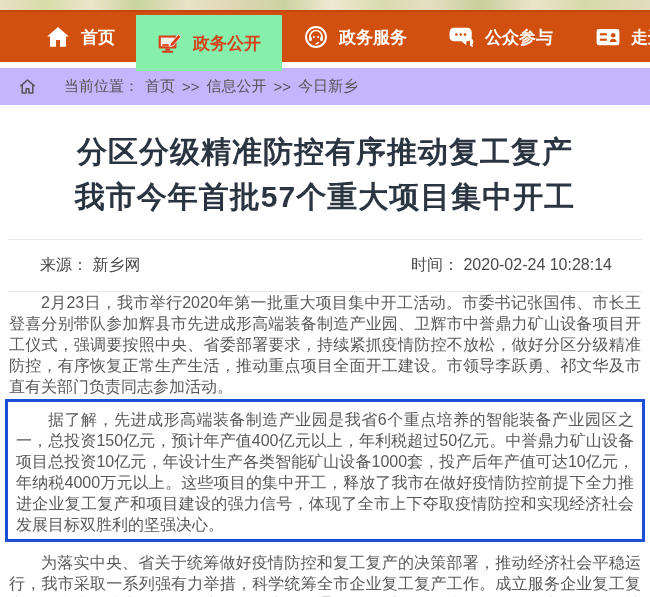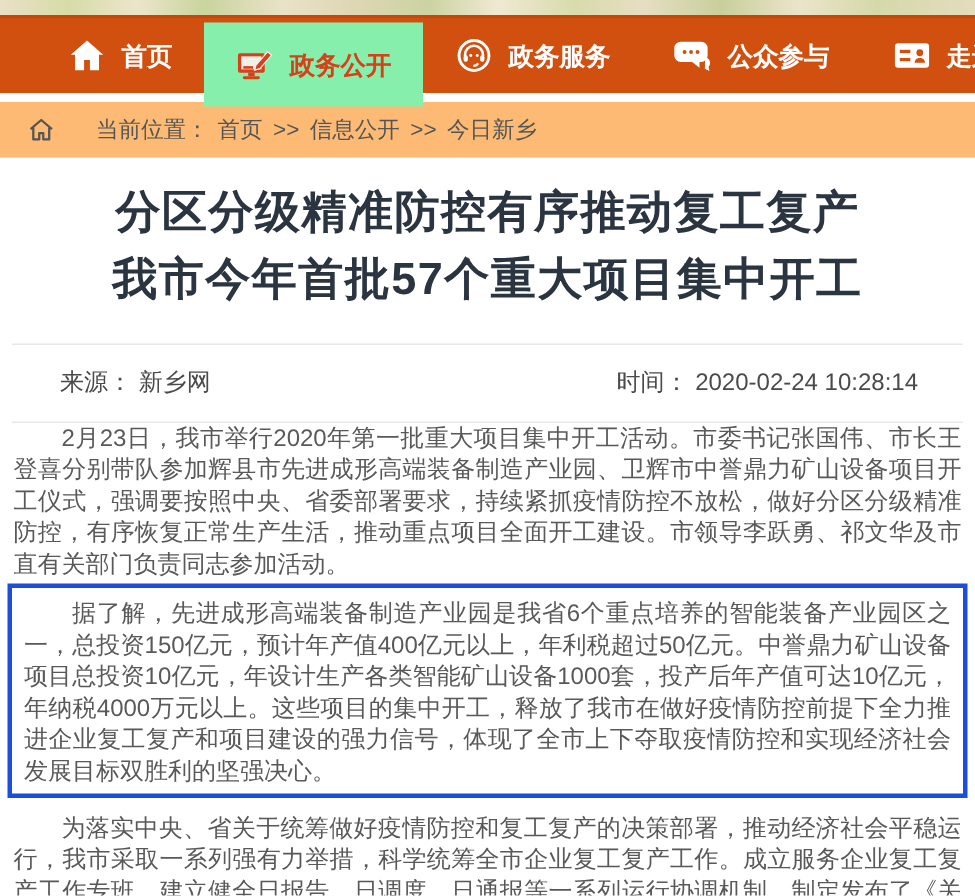--- a/index.html
+++ b/index.html
@@ -31,31 +31,31 @@
   .nav-item .nicon { width:26px; height:26px; display:flex; align-items:center; justify-content:center; }
   .nav-item .nicon svg { width:26px; height:26px; }
   .nav-item.active {
     background:#86efac; color:#D8401A;
     align-self:flex-start; margin-top:3px; height:56px;
   }
   .nav-spacer { height:6px; background:#fff; }
 
   
   .breadcrumb {
-    height:37px; background:#fdba74; display:flex; align-items:center;
+    height:37px; background:#c4b5fd; display:flex; align-items:center;
     padding-left:18px; color:#555; font-size:15px;
   }
   .breadcrumb .bicon { width:19px; height:19px; margin-right:27px; display:flex; }
   .breadcrumb .bicon svg { width:19px; height:19px; }
   .breadcrumb a { color:#555; text-decoration:none; cursor:pointer; }
   .breadcrumb .sep { margin:0 7px; color:#555; }
   .breadcrumb .prefix { margin-right:6px; }
 
   
-  .article-title { margin-top:14px; text-align:center; color:#2B3441;
+  .article-title { margin-top:24px; text-align:center; color:#2B3441;
     font-size:30px; font-weight:bold; line-height:45px; letter-spacing:1px; }
 
   .meta-row {
     margin:20px 8px 0; height:53px;
     border-top:1px solid #E8E8E8; border-bottom:1px solid #E8E8E8;
     display:flex; align-items:center; justify-content:space-between;
     padding:0 30px 0 32px; font-size:16px; color:#4A4A4A; white-space:nowrap;
   }
   .meta-row .size-controls { color:#C7441C; cursor:pointer; }
 

